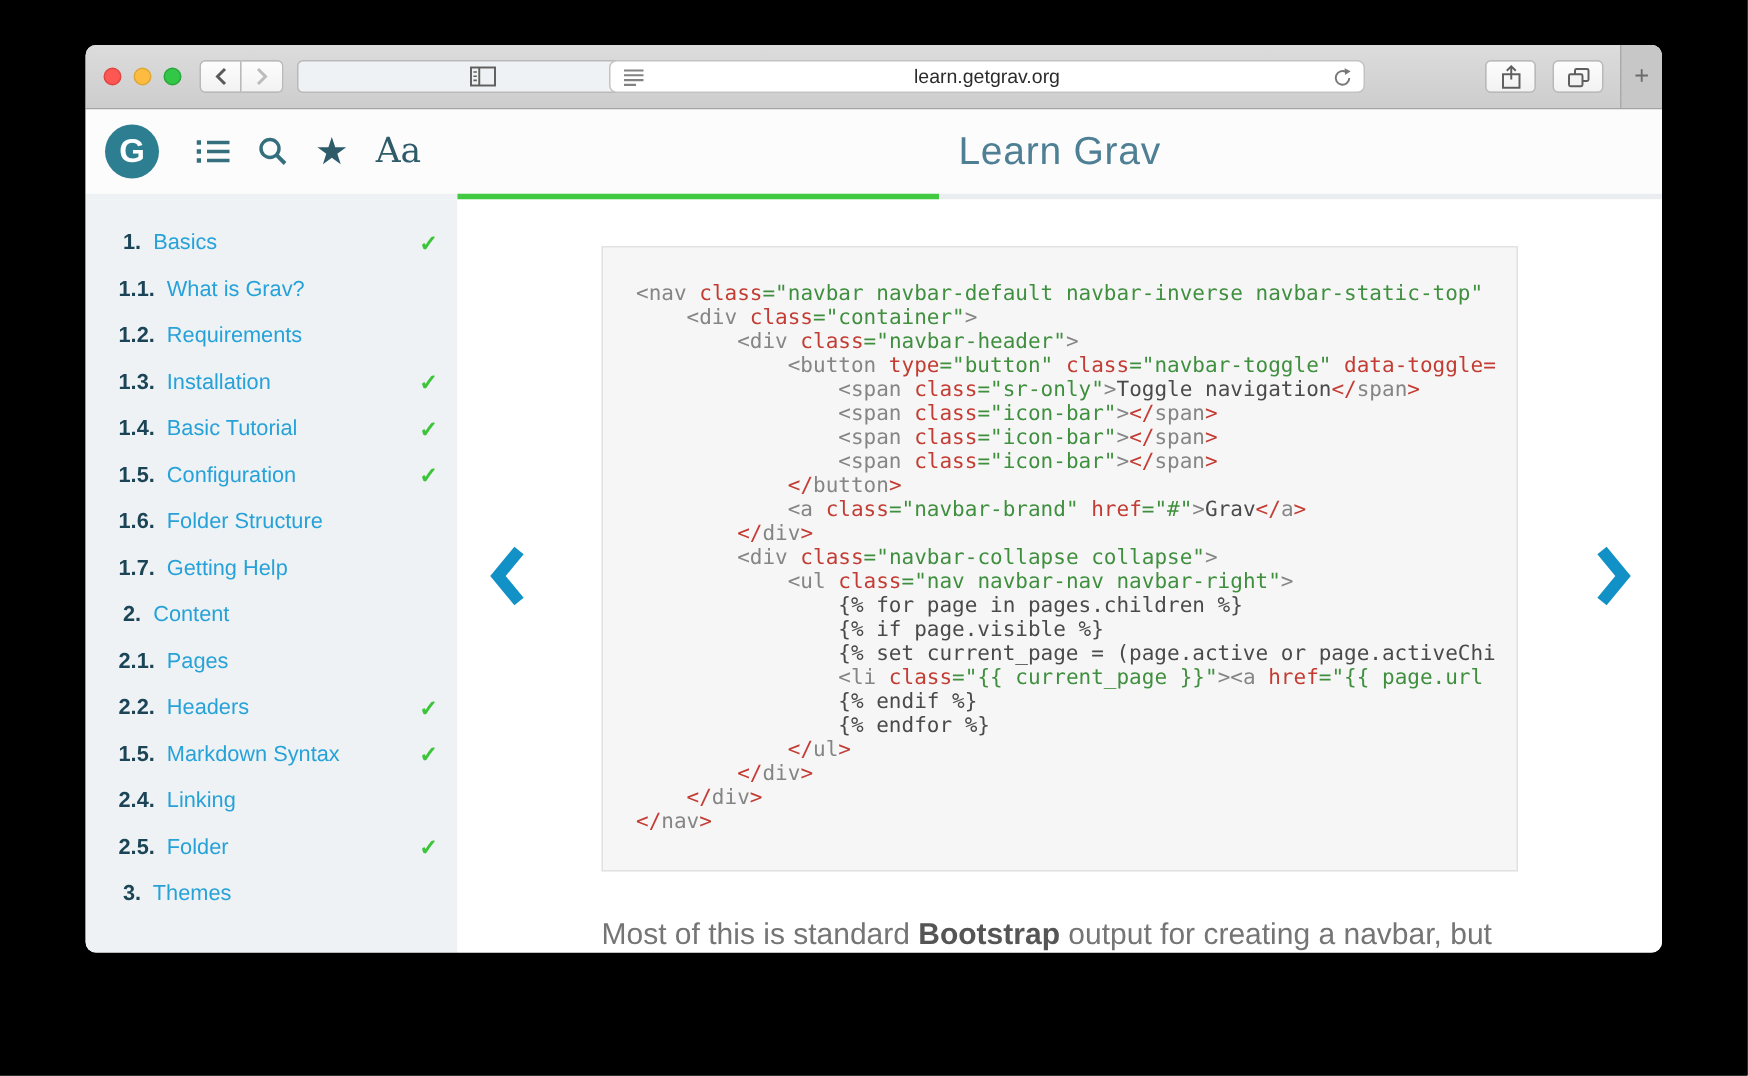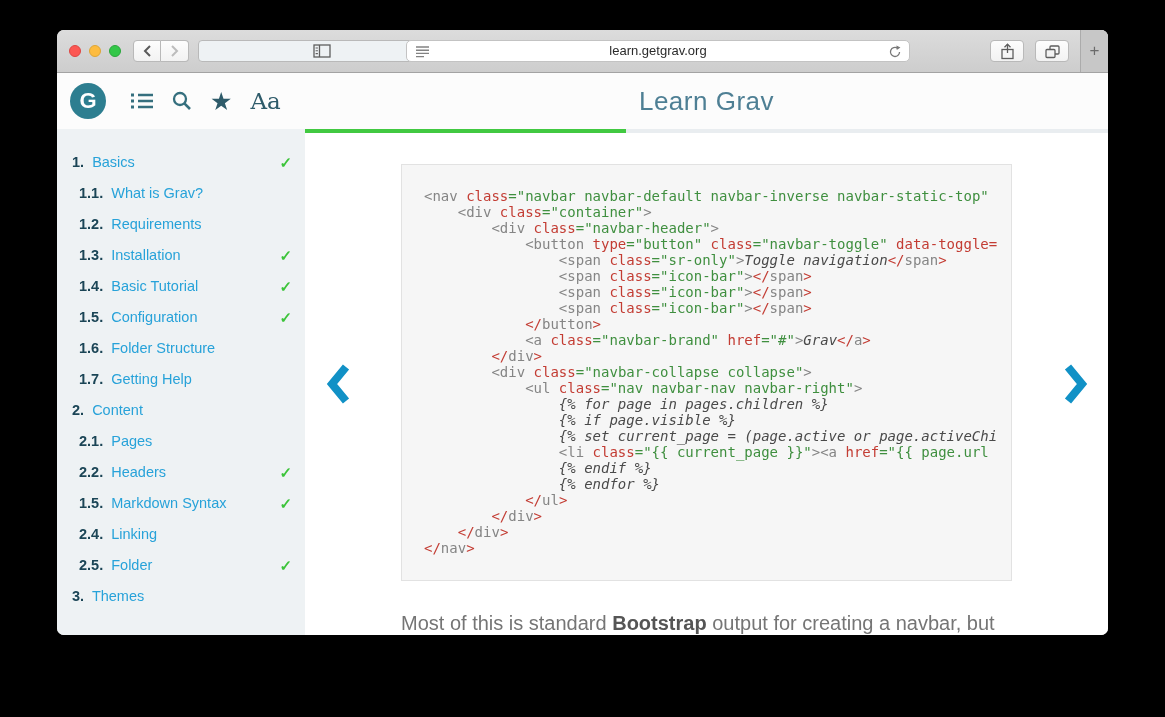--- a/index.html
+++ b/index.html
@@ -41,37 +41,37 @@
               font-size:26px;font-weight:400;color:var(--title,#4e7f94);letter-spacing:.5px;}
   
   .progress-row{display:flex;height:4px;}
   .progress-spacer{width:248px;background:#eef2f4;}
   .progress-track{flex:1;background:#e9edf0;}
   .progress-fill{height:100%;width:0;background:var(--progress,#41c941);}
   
   .body-row{display:flex;height:503px;}
   .sidebar{width:248px;background:#eef2f4;overflow:hidden;}
   .sidebar ul{margin:0;padding:14px 0 0;list-style:none;}
-  .sb-item{position:relative;height:31px;line-height:31px;font-size:14.5px;padding-left:15px;cursor:pointer;white-space:nowrap;}
+  .sb-item{position:relative;height:31px;line-height:31px;font-size:14.5px;padding-left:25px;cursor:pointer;white-space:nowrap;}
   .sb-item.lvl-2{padding-left:22px;}
   .sb-num{color:var(--number,#1b4556);font-weight:600;margin-right:4px;}
   .sb-label{color:var(--accent,#27a2d9);}
   .sb-check{position:absolute;right:13px;top:0;color:var(--check,#3cc43a);font-size:15px;font-weight:700;}
   .content{flex:1;position:relative;background:#fff;overflow:hidden;}
   .pager{position:absolute;top:229px;cursor:pointer;}
   .pager.prev{left:20px;}
   .pager.next{left:758px;}
   .code-block{position:absolute;left:96px;top:31px;width:611px;height:417px;box-sizing:border-box;margin:0;
               background:#f6f6f6;border:1px solid #e2e2e2;padding:23px 0 0 22px;overflow:hidden;
               font-family:"DejaVu Sans Mono",monospace;font-size:14px;line-height:16px;white-space:pre;}
   .code-line{white-space:pre;}
   .tk-t{color:var(--tag,#858585);}
   .tk-a{color:var(--attr,#c33c33);}
   .tk-s{color:var(--string,#3f8f3f);}
-  .tk-x{color:var(--text,#4a4a4a);font-style:italic;}
+  .tk-x{color:var(--text,#4a4a4a);}
   .tk-p{color:var(--attr,#c33c33);}
   .para{position:absolute;left:96px;top:479px;width:620px;margin:0;font-size:20px;line-height:22px;color:#757575;}
   .para b{color:#555;}
   svg{display:block;}
 </style>
 </head>
 <body>
 
 <div class="stage">
   <div class="window">

